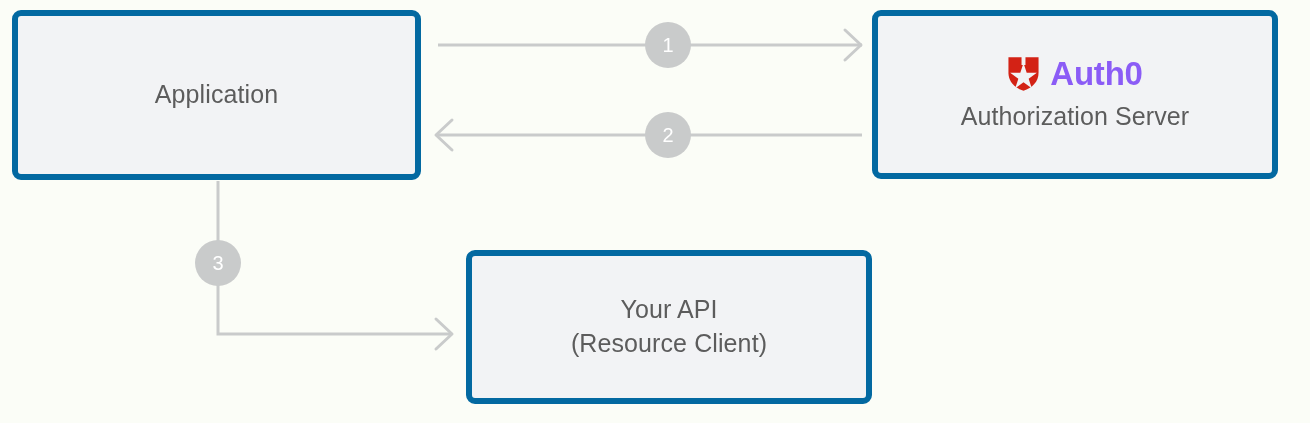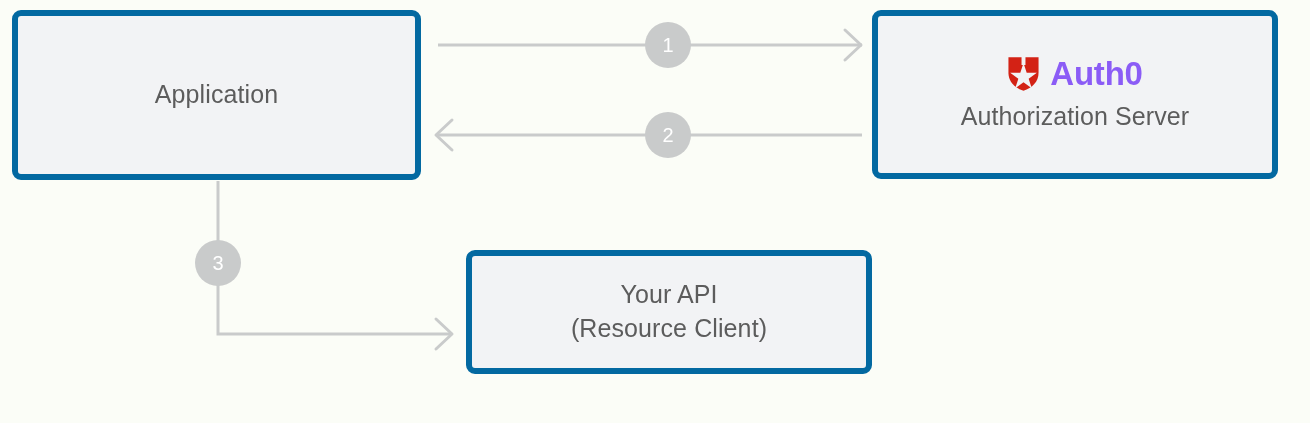--- a/index.html
+++ b/index.html
@@ -40,21 +40,21 @@
     font-size: 25px;
     line-height: 1.35;
     font-weight: 400;
     letter-spacing: 0.1px;
     white-space: nowrap;
     color: #5c5c5c;
   }
 
   #node-application { left: 12px;  top: 10px;  width: 409px; height: 170px; }
   #node-authorization-server { left: 872px; top: 10px; width: 406px; height: 169px; }
-  #node-your-api { left: 466px; top: 250px; width: 406px; height: 124px; }
+  #node-your-api { left: 466px; top: 250px; width: 406px; height: 154px; }
 
   
   .brand {
     display: flex;
     align-items: center;
     justify-content: center;
     gap: 10px;
     margin-bottom: 8px;
   }
   .brand-mark {

